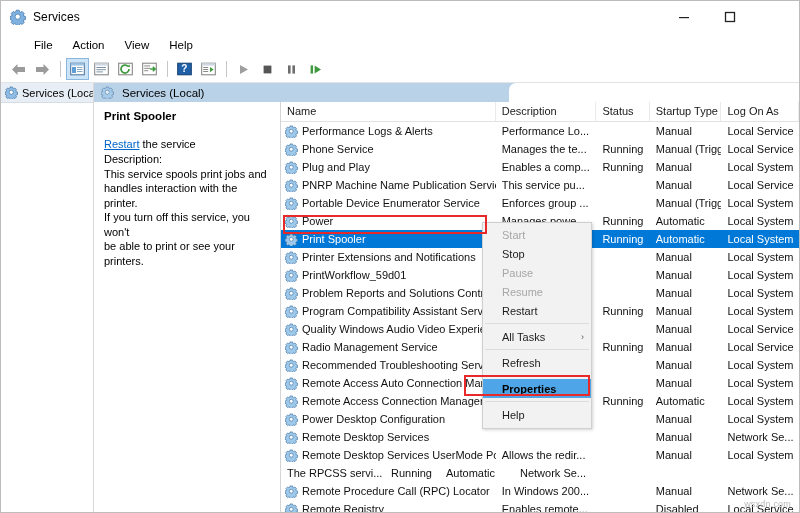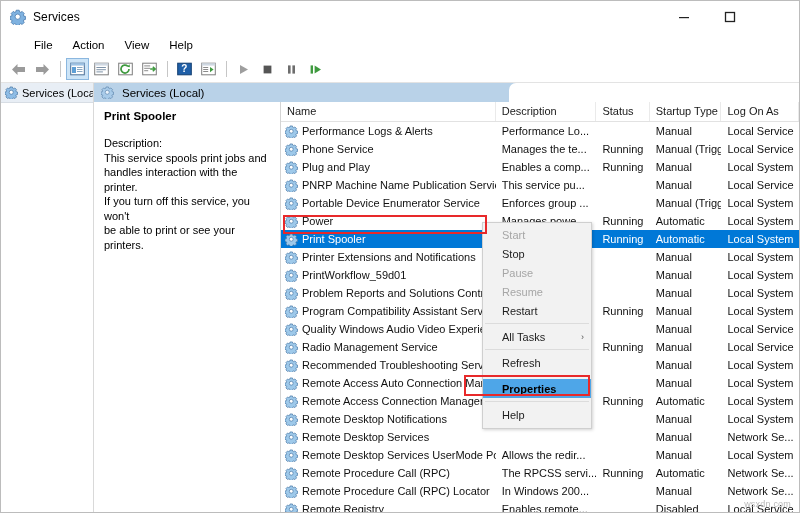--- a/index.html
+++ b/index.html
@@ -496,20 +496,23 @@
           <circle cx="7.7" cy="7.7" r="2.5" fill="#eaf3fb" stroke="#5a82aa" stroke-width="0.8"></circle>
         </svg>
         <span class="hdr-lbl">Services (Local)</span>
       </div>
 
       <div id="split">
 
         <div id="details-pane">
           <div id="svc-title">Print Spooler</div>
 
+          <div class="action-line">
+            <a>Restart</a><span> the service</span>
+          </div>
 
           <div id="desc-block">
             <div id="desc-label">Description:</div>
             <div>This service spools print jobs and</div>
             <div>handles interaction with the printer.</div>
             <div>If you turn off this service, you won't</div>
             <div>be able to print or see your printers.</div>
           </div>
         </div>
 
@@ -729,21 +732,21 @@
                 <div class="cell c-stat">Running</div>
                 <div class="cell c-start">Automatic</div>
                 <div class="cell c-logon">Local System</div>
               </div>
               <div class="row">
                 <div class="cell name c-name">
                   <svg class="gear-icon" viewBox="0 0 16 16">
                     <path d="M6.2 1.2h3.0l.35 1.6 1.2.5 1.4-.9 2.1 2.1-.9 1.4.5 1.2 1.6.35v3.0l-1.6.35-.5 1.2.9 1.4-2.1 2.1-1.4-.9-1.2.5-.35 1.6h-3.0l-.35-1.6-1.2-.5-1.4.9-2.1-2.1.9-1.4-.5-1.2-1.6-.35v-3.0l1.6-.35.5-1.2-.9-1.4 2.1-2.1 1.4.9 1.2-.5z" fill="#9ec9ea" stroke="#4a7aa8" stroke-width="0.9"></path>
                     <circle cx="7.7" cy="7.7" r="2.4" fill="#ffffff" stroke="#4a7aa8" stroke-width="0.9"></circle>
                   </svg>
-                  <span class="nm">Remote Desktop Notifications</span>
+                  <span class="nm">Power Desktop Configuration</span>
                 </div>
                 <div class="cell c-desc"></div>
                 <div class="cell c-stat"></div>
                 <div class="cell c-start">Manual</div>
                 <div class="cell c-logon">Local System</div>
               </div>
               <div class="row">
                 <div class="cell name c-name">
                   <svg class="gear-icon" viewBox="0 0 16 16">
                     <path d="M6.2 1.2h3.0l.35 1.6 1.2.5 1.4-.9 2.1 2.1-.9 1.4.5 1.2 1.6.35v3.0l-1.6.35-.5 1.2.9 1.4-2.1 2.1-1.4-.9-1.2.5-.35 1.6h-3.0l-.35-1.6-1.2-.5-1.4.9-2.1-2.1.9-1.4-.5-1.2-1.6-.35v-3.0l1.6-.35.5-1.2-.9-1.4 2.1-2.1 1.4.9 1.2-.5z" fill="#9ec9ea" stroke="#4a7aa8" stroke-width="0.9"></path>
@@ -763,27 +766,20 @@
                     <circle cx="7.7" cy="7.7" r="2.4" fill="#ffffff" stroke="#4a7aa8" stroke-width="0.9"></circle>
                   </svg>
                   <span class="nm">Remote Desktop Services UserMode Port R...</span>
                 </div>
                 <div class="cell c-desc">Allows the redir...</div>
                 <div class="cell c-stat"></div>
                 <div class="cell c-start">Manual</div>
                 <div class="cell c-logon">Local System</div>
               </div>
               <div class="row">
-                <div class="cell name c-name">
-                  <svg class="gear-icon" viewBox="0 0 16 16">
-                    <path d="M6.2 1.2h3.0l.35 1.6 1.2.5 1.4-.9 2.1 2.1-.9 1.4.5 1.2 1.6.35v3.0l-1.6.35-.5 1.2.9 1.4-2.1 2.1-1.4-.9-1.2.5-.35 1.6h-3.0l-.35-1.6-1.2-.5-1.4.9-2.1-2.1.9-1.4-.5-1.2-1.6-.35v-3.0l1.6-.35.5-1.2-.9-1.4 2.1-2.1 1.4.9 1.2-.5z" fill="#9ec9ea" stroke="#4a7aa8" stroke-width="0.9"></path>
-                    <circle cx="7.7" cy="7.7" r="2.4" fill="#ffffff" stroke="#4a7aa8" stroke-width="0.9"></circle>
-                  </svg>
-                  <span class="nm">Remote Procedure Call (RPC)</span>
-                </div>
                 <div class="cell c-desc">The RPCSS servi...</div>
                 <div class="cell c-stat">Running</div>
                 <div class="cell c-start">Automatic</div>
                 <div class="cell c-logon">Network Se...</div>
               </div>
               <div class="row">
                 <div class="cell name c-name">
                   <svg class="gear-icon" viewBox="0 0 16 16">
                     <path d="M6.2 1.2h3.0l.35 1.6 1.2.5 1.4-.9 2.1 2.1-.9 1.4.5 1.2 1.6.35v3.0l-1.6.35-.5 1.2.9 1.4-2.1 2.1-1.4-.9-1.2.5-.35 1.6h-3.0l-.35-1.6-1.2-.5-1.4.9-2.1-2.1.9-1.4-.5-1.2-1.6-.35v-3.0l1.6-.35.5-1.2-.9-1.4 2.1-2.1 1.4.9 1.2-.5z" fill="#9ec9ea" stroke="#4a7aa8" stroke-width="0.9"></path>
                     <circle cx="7.7" cy="7.7" r="2.4" fill="#ffffff" stroke="#4a7aa8" stroke-width="0.9"></circle>

